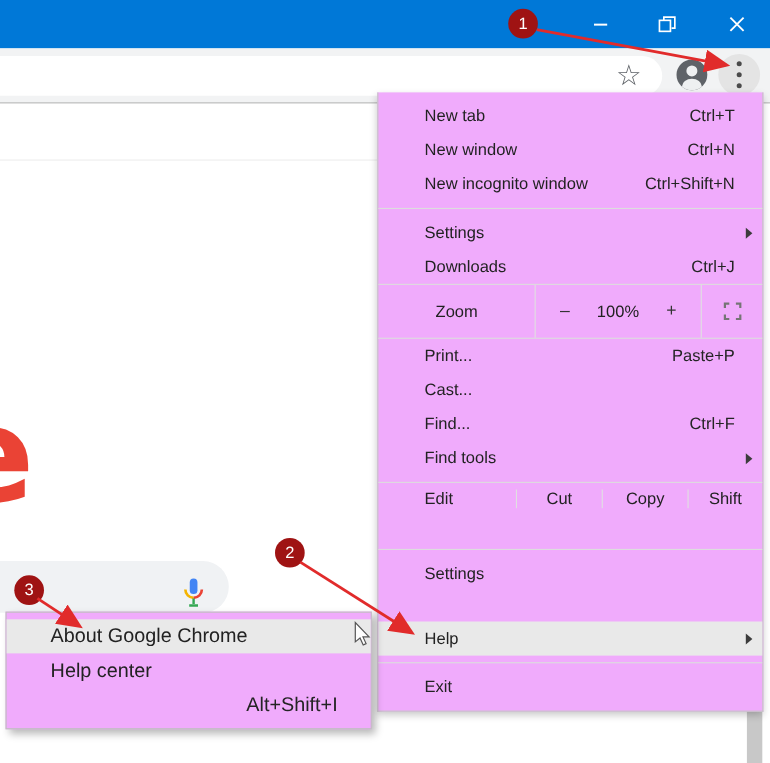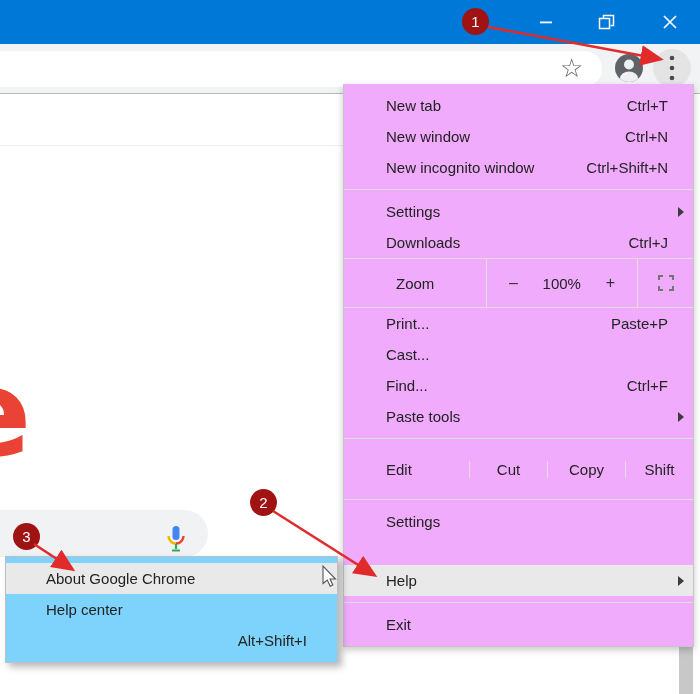--- a/index.html
+++ b/index.html
@@ -37,28 +37,28 @@
   .sub-arrow{position:absolute;right:9px;top:50%;margin-top:-5px;width:0;height:0;
     border-left:6px solid #3c3c3c;border-top:5px solid transparent;border-bottom:5px solid transparent;}
   .sep{border-top:1px solid #ddd;margin:6px 0;}
   .sep.flush{margin:0;}
   .zoom-row{height:48px;display:flex;align-items:stretch;}
   .zoom-label{width:132px;display:flex;align-items:center;padding-left:42px;box-sizing:border-box;margin-left:10px;}
   .zoom-controls{width:152px;display:flex;align-items:center;justify-content:space-between;
     border-left:1px solid #e0e0e0;border-right:1px solid #e0e0e0;padding:0 22px;box-sizing:border-box;}
   .zoom-fs{flex:1;display:flex;align-items:center;justify-content:center;}
   .zbtn{font-size:16px;color:#333;}
-  .edit-row{height:48px;display:flex;align-items:center;}
+  .edit-row{height:48px;display:flex;align-items:flex-start;}
   .edit-label{width:125px;display:flex;align-items:center;padding-left:42px;box-sizing:border-box;}
   .edit-act{width:77px;display:flex;align-items:center;justify-content:center;border-left:1px solid #e0e0e0;}
   .edit-act.last{flex:1;}
   
   .help-submenu{
-    position:absolute;left:5px;top:556px;width:331px;background:#7dd3fc;z-index:6;
-    border:1px solid #bfbfbf;box-shadow:4px 4px 7px rgba(0,0,0,.28);padding:6px 0;font-size:15px;
+    position:absolute;left:5px;top:556px;width:331px;background:#f0abfc;z-index:6;
+    border:1px solid #bfbfbf;box-shadow:4px 4px 7px rgba(0,0,0,.28);padding:6px 0;font-size:18px;
   }
   .smi{height:31px;display:flex;align-items:center;padding:0 30px 0 40px;}
   .smi.highlight{background:#e9e9e9;}
   .smi .shortcut{margin-left:auto;color:#242424;}
   
   .badge{position:absolute;width:27px;height:27px;border-radius:50%;background:#9f1313;color:#fff;
     display:flex;align-items:center;justify-content:center;font-size:15px;z-index:20;}
   .badge.b1{left:462px;top:8px;}
   .badge.b2{left:250px;top:489px;}
   .badge.b3{left:13px;top:523px;}
@@ -168,21 +168,21 @@
     <span class="shortcut">Paste+P</span>
   </div>
   <div class="mi">
     <span>Cast...</span>
   </div>
   <div class="mi">
     <span>Find...</span>
     <span class="shortcut">Ctrl+F</span>
   </div>
   <div class="mi">
-    <span>Paste tools</span>
+    <span>Find tools</span>
     <span class="sub-arrow"></span>
   </div>
   <div class="sep"></div>
   <div class="edit-row">
     <div class="edit-label">Edit</div>
     <div class="edit-act">Cut</div>
     <div class="edit-act">Copy</div>
     <div class="edit-act last">Shift</div>
   </div>
   <div class="sep"></div>

